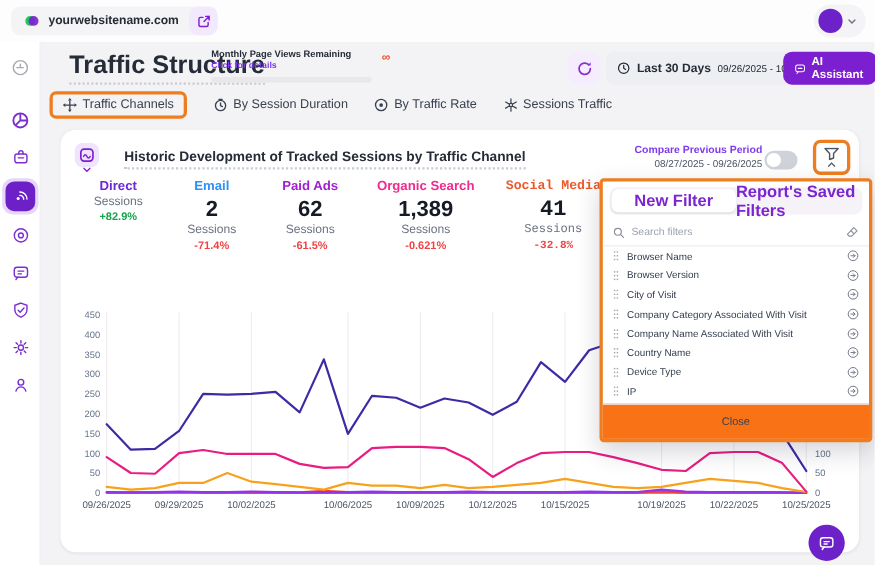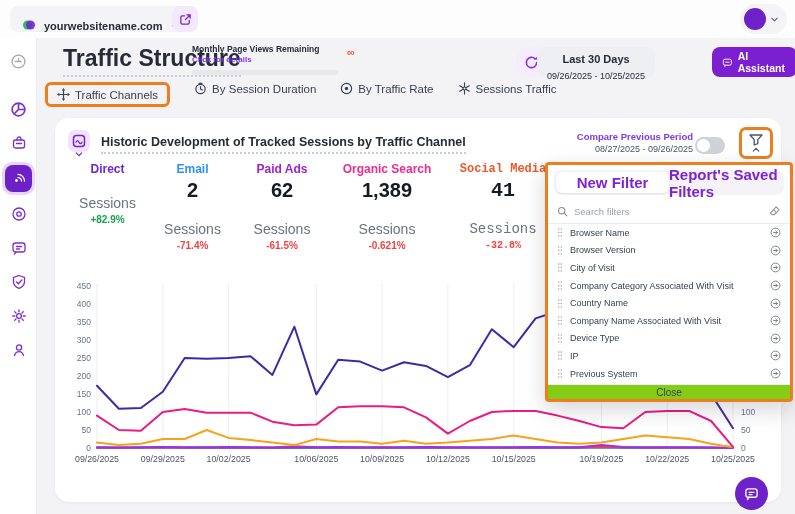--- a/index.html
+++ b/index.html
@@ -1,20 +1,20 @@
 <!DOCTYPE html>
 <html><head>
 <meta charset="utf-8">
 <style>
   * { margin:0; padding:0; box-sizing:border-box; }
   html,body { width:795px; height:514px; overflow:hidden; font-family:"Liberation Sans", sans-serif; background:#fff; }
 
   
   #topbar { position:absolute; left:0; top:0; width:795px; height:38px; background:#fdfdfe; z-index:5; }
-  .site-pill { position:absolute; left:10px; top:6px; height:26px; display:flex; align-items:flex-end; gap:8px;
+  .site-pill { position:absolute; left:10px; top:6px; height:26px; display:flex; align-items:center; gap:8px;
     background:#f4f4f6; border-radius:8px; padding:0 12px; cursor:pointer; }
   .site-pill .domain { font-size:11px; font-weight:bold; color:#252b37; }
   .ext-btn { position:absolute; left:172px; top:6px; width:26px; height:26px; background:#f3e9fc; border-radius:8px;
     display:flex; align-items:center; justify-content:center; color:#7b1fd0; cursor:pointer; }
   .avatar-group { position:absolute; right:8px; top:4px; height:30px; background:#f4f4f6; border-radius:16px;
     display:flex; align-items:center; gap:4px; padding:0 8px 0 4px; cursor:pointer; }
   .avatar-circle { width:22px; height:22px; border-radius:50%; background:#6d21c9; }
 
   
   #sidebar { position:absolute; left:0; top:38px; width:37px; height:476px; background:#fff; border-right:1px solid #ececf0; z-index:4; }
@@ -28,74 +28,74 @@
   #content { position:absolute; left:37px; top:38px; width:758px; height:476px; background:#f3f3f5; }
   #page-title { position:absolute; left:26px; top:7px; font-size:23px; font-weight:bold; color:#252b37;
     border-bottom:2px dotted #c9ccd3; padding-bottom:3px; }
   .quota { position:absolute; left:155px; top:6px; width:150px; }
   .quota-label { font-size:8.5px; font-weight:bold; color:#252b37; }
   .quota-link { font-size:8px; font-weight:bold; color:#7c3aed; cursor:pointer; margin-top:1px; }
   .quota-bar { margin-top:6px; width:146px; height:5px; background:#e8e8ea; border-radius:3px; }
   .quota-inf { position:absolute; left:310px; top:8px; font-size:11px; font-weight:bold; color:#f05423; }
   .refresh-btn { position:absolute; left:479px; top:9px; width:30px; height:30px; background:#f5ecfd; border-radius:10px;
     display:flex; align-items:center; justify-content:center; color:#8b2fd6; cursor:pointer; }
-  .date-pill { position:absolute; left:500px; top:9px; height:30px; background:#edeff2; border-radius:8px;
-    display:flex; align-items:center; gap:6px; padding:0 10px; cursor:pointer; color:#252b37;flex-direction:column; }
+  .date-pill { position:absolute; left:514px; top:9px; height:30px; background:#edeff2; border-radius:8px;
+    display:flex; align-items:center; gap:6px; padding:0 10px; cursor:pointer; color:#252b37; }
   .date-preset { font-size:11px; font-weight:bold; }
   .date-range { font-size:9px; }
   .ai-btn { position:absolute; left:675px; top:9px; height:30px; background:#7b1fd0; border-radius:8px; color:#fff;
     display:flex; align-items:center; gap:5px; padding:0 10px; font-size:10.5px; font-weight:bold; cursor:pointer; }
 
   
-  #tabs { position:absolute; left:8px; top:44px; height:26px; display:flex; align-items:flex-start; gap:24px; }
+  #tabs { position:absolute; left:8px; top:44px; height:26px; display:flex; align-items:center; gap:24px; }
   .tab { display:flex; align-items:center; gap:5px; font-size:11.5px; color:#394150; cursor:pointer; white-space:nowrap; }
   .tab svg { color:#394150; }
   .tab-highlight { border:3px solid #ee7d1f; border-radius:6px; padding:3px 9px; }
 
   
   #card { position:absolute; left:18px; top:80px; width:726px; height:384px; background:#fff; border-radius:14px;
     box-shadow:0 1px 3px rgba(20,20,40,.06); }
-  .card-title-row { position:absolute; left:12px; top:12px; display:flex; align-items:center; gap:10px; }
+  .card-title-row { position:absolute; left:12px; top:12px; display:flex; align-items:center; gap:22px; }
   .title-icon-wrap { width:24px; height:28px; display:flex; flex-direction:column; align-items:center; color:#7b1fd0; cursor:pointer; }
   .title-icon { width:22px; height:22px; background:#efe4fb; border-radius:7px; display:flex; align-items:center; justify-content:center; }
   #card-title { font-size:12.5px; font-weight:bold; color:#252b37; border-bottom:2px dotted #c9ccd3; padding-bottom:3px; }
   .compare-block { position:absolute; right:88px; top:13px; text-align:right; }
   .compare-label { font-size:9.5px; font-weight:bold; color:#7c3aed; }
   .compare-range { font-size:9px; color:#4b5563; margin-top:2px; }
   .toggle { position:absolute; right:56px; top:19px; width:30px; height:17px; background:#cfd2d8; border-radius:9px; cursor:pointer; }
   .toggle .knob { position:absolute; left:2px; top:2px; width:13px; height:13px; background:#fff; border-radius:50%; }
   .funnel-btn { position:absolute; right:8px; top:9px; width:34px; height:32px; background:#fff; border:3px solid #ee7d1f;
     border-radius:7px; display:flex; flex-direction:column; align-items:center; justify-content:center; color:#4b5563; cursor:pointer; }
 
   
   .stat { position:absolute; top:44px; text-align:center; }
   .stat .lbl { font-size:12px; font-weight:bold; }
   .stat .val { font-size:20px; font-weight:bold; color:#151a24; margin-top:3px; }
-  .stat .unit { font-size:14px; color:#6b7280; margin-top:19px; }
+  .stat .unit { font-size:11px; color:#6b7280; margin-top:1px; }
   .stat .chg { font-size:10px; font-weight:bold; margin-top:3px; }
 
   
   #chart-wrap { position:absolute; left:8px; top:158px; width:712px; height:204px; }
 
   
   #filter-panel { position:absolute; left:490px; top:44px; width:248px; height:240px; background:#fff;
     border:3px solid #ee7d1f; border-radius:4px; box-shadow:0 8px 22px rgba(25,20,50,.18); z-index:6;
     display:flex; flex-direction:column; }
   .fp-tabs { margin:5px 6px 4px 6px; background:#f5f2f8; border-radius:8px; display:flex; height:25px; padding:2px; }
   .fp-tab { flex:1; display:flex; align-items:center; justify-content:center; font-size:15px; font-weight:bold; color:#7c24cf; cursor:pointer; }
   .fp-tab.active { background:#fff; border-radius:6px; box-shadow:0 1px 2px rgba(0,0,0,.08); }
   .fp-search { display:flex; align-items:center; gap:6px; height:25px; padding:0 9px; border-bottom:1px solid #ececf0; color:#8a8f99; }
   .fp-search input { flex:1; border:none; outline:none; background:transparent; font-size:9.5px; color:#374151; font-family:"Liberation Sans", sans-serif; }
   .fp-search input::placeholder { color:#9ca3af; }
   .fp-list { flex:1; overflow:hidden; }
   .fp-item { display:flex; align-items:center; gap:7px; height:17.6px; padding:0 9px; cursor:pointer; }
   .fp-item .drag { color:#a6a9b2; display:flex; }
   .fp-item .txt { flex:1; font-size:9px; color:#374151; white-space:nowrap; }
   .fp-item .go { color:#6b7280; display:flex; }
-  .fp-close { height:15px; background:#84cc16; display:flex; align-items:center; justify-content:center;
+  .fp-close { height:32px; background:#f97316; display:flex; align-items:center; justify-content:center;
     font-size:10px; color:#374151; cursor:pointer; border-top:1px solid #ececf0; }
 
   
   #chat-fab { position:absolute; left:735px; top:477px; width:33px; height:33px; border-radius:50%;
     background:#6d21c9; display:flex; align-items:center; justify-content:center; color:#fff; cursor:pointer; z-index:7; }
 </style>
 </head>
 <body>
 
 <div id="topbar">
@@ -464,40 +464,40 @@
             <span class="drag">
               <svg width="6" height="11" viewBox="0 0 7 12">
                 <circle cx="2" cy="2" r="0.9" fill="currentColor"></circle>
                 <circle cx="2" cy="6" r="0.9" fill="currentColor"></circle>
                 <circle cx="2" cy="10" r="0.9" fill="currentColor"></circle>
                 <circle cx="5" cy="2" r="0.9" fill="currentColor"></circle>
                 <circle cx="5" cy="6" r="0.9" fill="currentColor"></circle>
                 <circle cx="5" cy="10" r="0.9" fill="currentColor"></circle>
               </svg>
             </span>
+            <span class="txt">Company Name Associated With Visit</span>
+            <span class="go">
+              <svg width="11" height="11" viewBox="0 0 14 14">
+                <circle cx="7" cy="7" r="5.6" fill="none" stroke="currentColor" stroke-width="1.1"></circle>
+                <path d="M4.5 7h4.6M7.3 5l2 2-2 2" fill="none" stroke="currentColor" stroke-width="1.1" stroke-linecap="round"></path>
+              </svg>
+            </span>
+          </div>
+          <div class="fp-item">
+            <span class="drag">
+              <svg width="6" height="11" viewBox="0 0 7 12">
+                <circle cx="2" cy="2" r="0.9" fill="currentColor"></circle>
+                <circle cx="2" cy="6" r="0.9" fill="currentColor"></circle>
+                <circle cx="2" cy="10" r="0.9" fill="currentColor"></circle>
+                <circle cx="5" cy="2" r="0.9" fill="currentColor"></circle>
+                <circle cx="5" cy="6" r="0.9" fill="currentColor"></circle>
+                <circle cx="5" cy="10" r="0.9" fill="currentColor"></circle>
+              </svg>
+            </span>
             <span class="txt">Country Name</span>
-            <span class="go">
-              <svg width="11" height="11" viewBox="0 0 14 14">
-                <circle cx="7" cy="7" r="5.6" fill="none" stroke="currentColor" stroke-width="1.1"></circle>
-                <path d="M4.5 7h4.6M7.3 5l2 2-2 2" fill="none" stroke="currentColor" stroke-width="1.1" stroke-linecap="round"></path>
-              </svg>
-            </span>
-          </div>
-          <div class="fp-item">
-            <span class="drag">
-              <svg width="6" height="11" viewBox="0 0 7 12">
-                <circle cx="2" cy="2" r="0.9" fill="currentColor"></circle>
-                <circle cx="2" cy="6" r="0.9" fill="currentColor"></circle>
-                <circle cx="2" cy="10" r="0.9" fill="currentColor"></circle>
-                <circle cx="5" cy="2" r="0.9" fill="currentColor"></circle>
-                <circle cx="5" cy="6" r="0.9" fill="currentColor"></circle>
-                <circle cx="5" cy="10" r="0.9" fill="currentColor"></circle>
-              </svg>
-            </span>
-            <span class="txt">Company Name Associated With Visit</span>
             <span class="go">
               <svg width="11" height="11" viewBox="0 0 14 14">
                 <circle cx="7" cy="7" r="5.6" fill="none" stroke="currentColor" stroke-width="1.1"></circle>
                 <path d="M4.5 7h4.6M7.3 5l2 2-2 2" fill="none" stroke="currentColor" stroke-width="1.1" stroke-linecap="round"></path>
               </svg>
             </span>
           </div>
           <div class="fp-item">
             <span class="drag">
               <svg width="6" height="11" viewBox="0 0 7 12">

